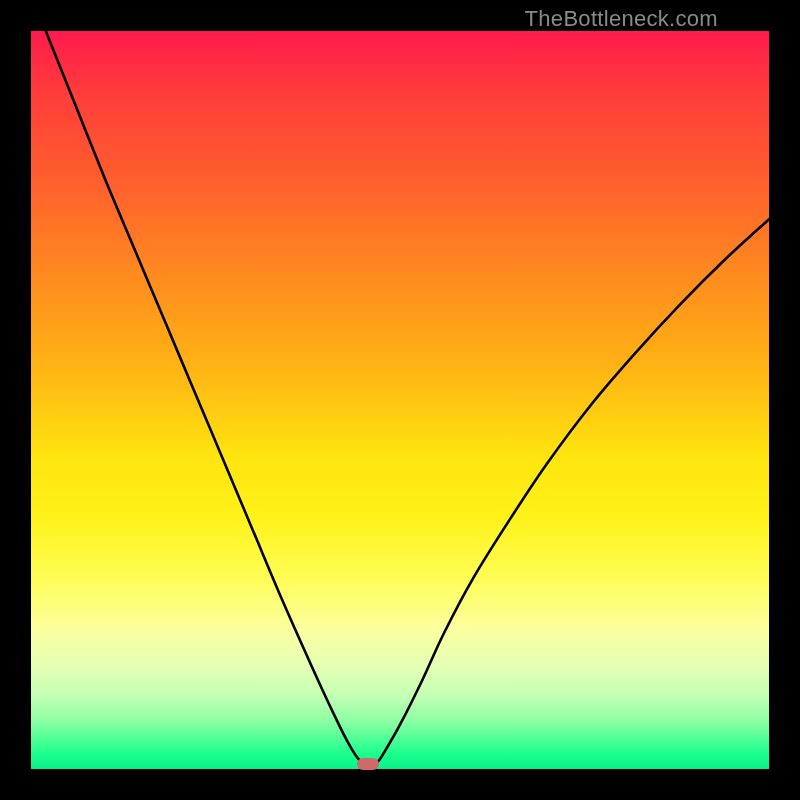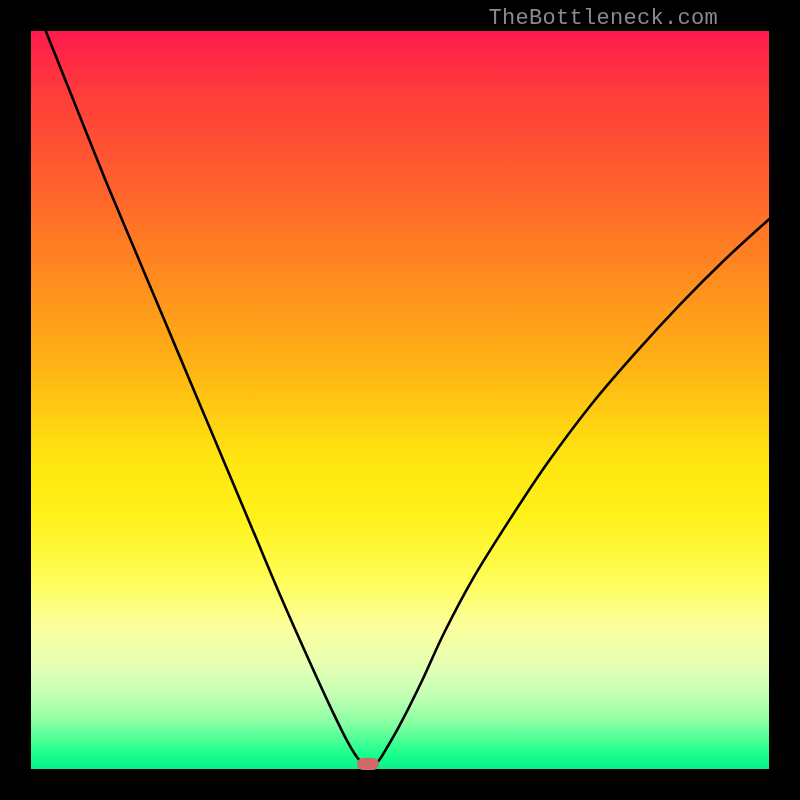--- a/index.html
+++ b/index.html
@@ -9,21 +9,20 @@
     height: 800px;
     background: #000;
     overflow: hidden;
     font-family: Arial, Helvetica, sans-serif;
   }
   .frame {
     position: relative;
     width: 732px;
     height: 800px;
     background: #000;
-    font-family: Liberation Mono, monospace;
   }
   .plot-area {
     position: absolute;
     left: 31px;
     top: 31px;
     width: 738px;
     height: 738px;
     background: linear-gradient(to bottom,
       #ff1a4d 0%,
       #ff3b3b 8%,

